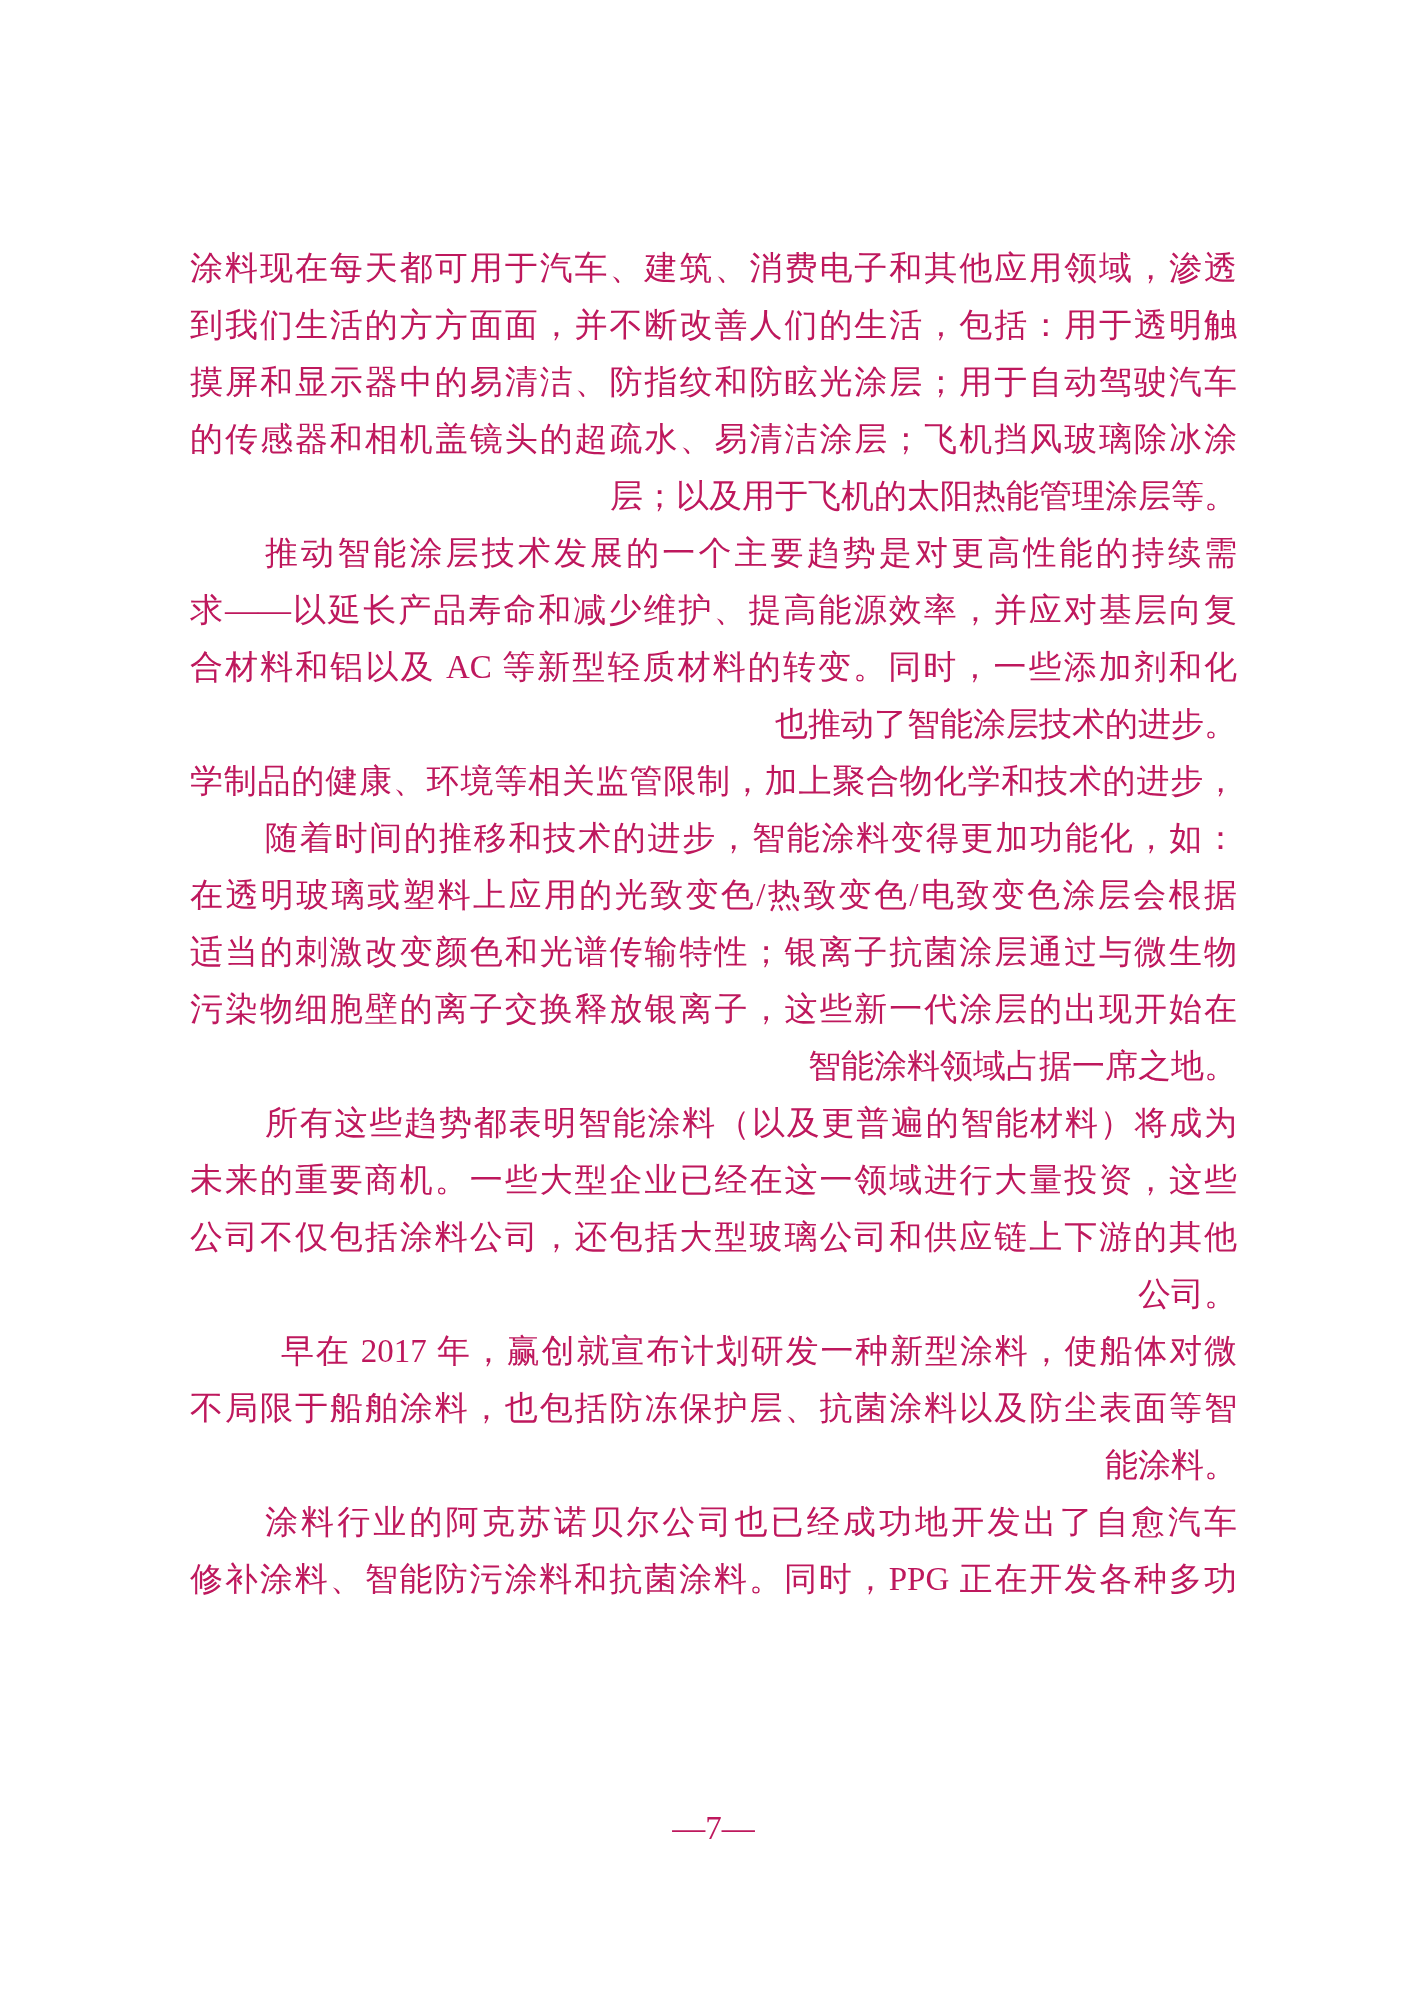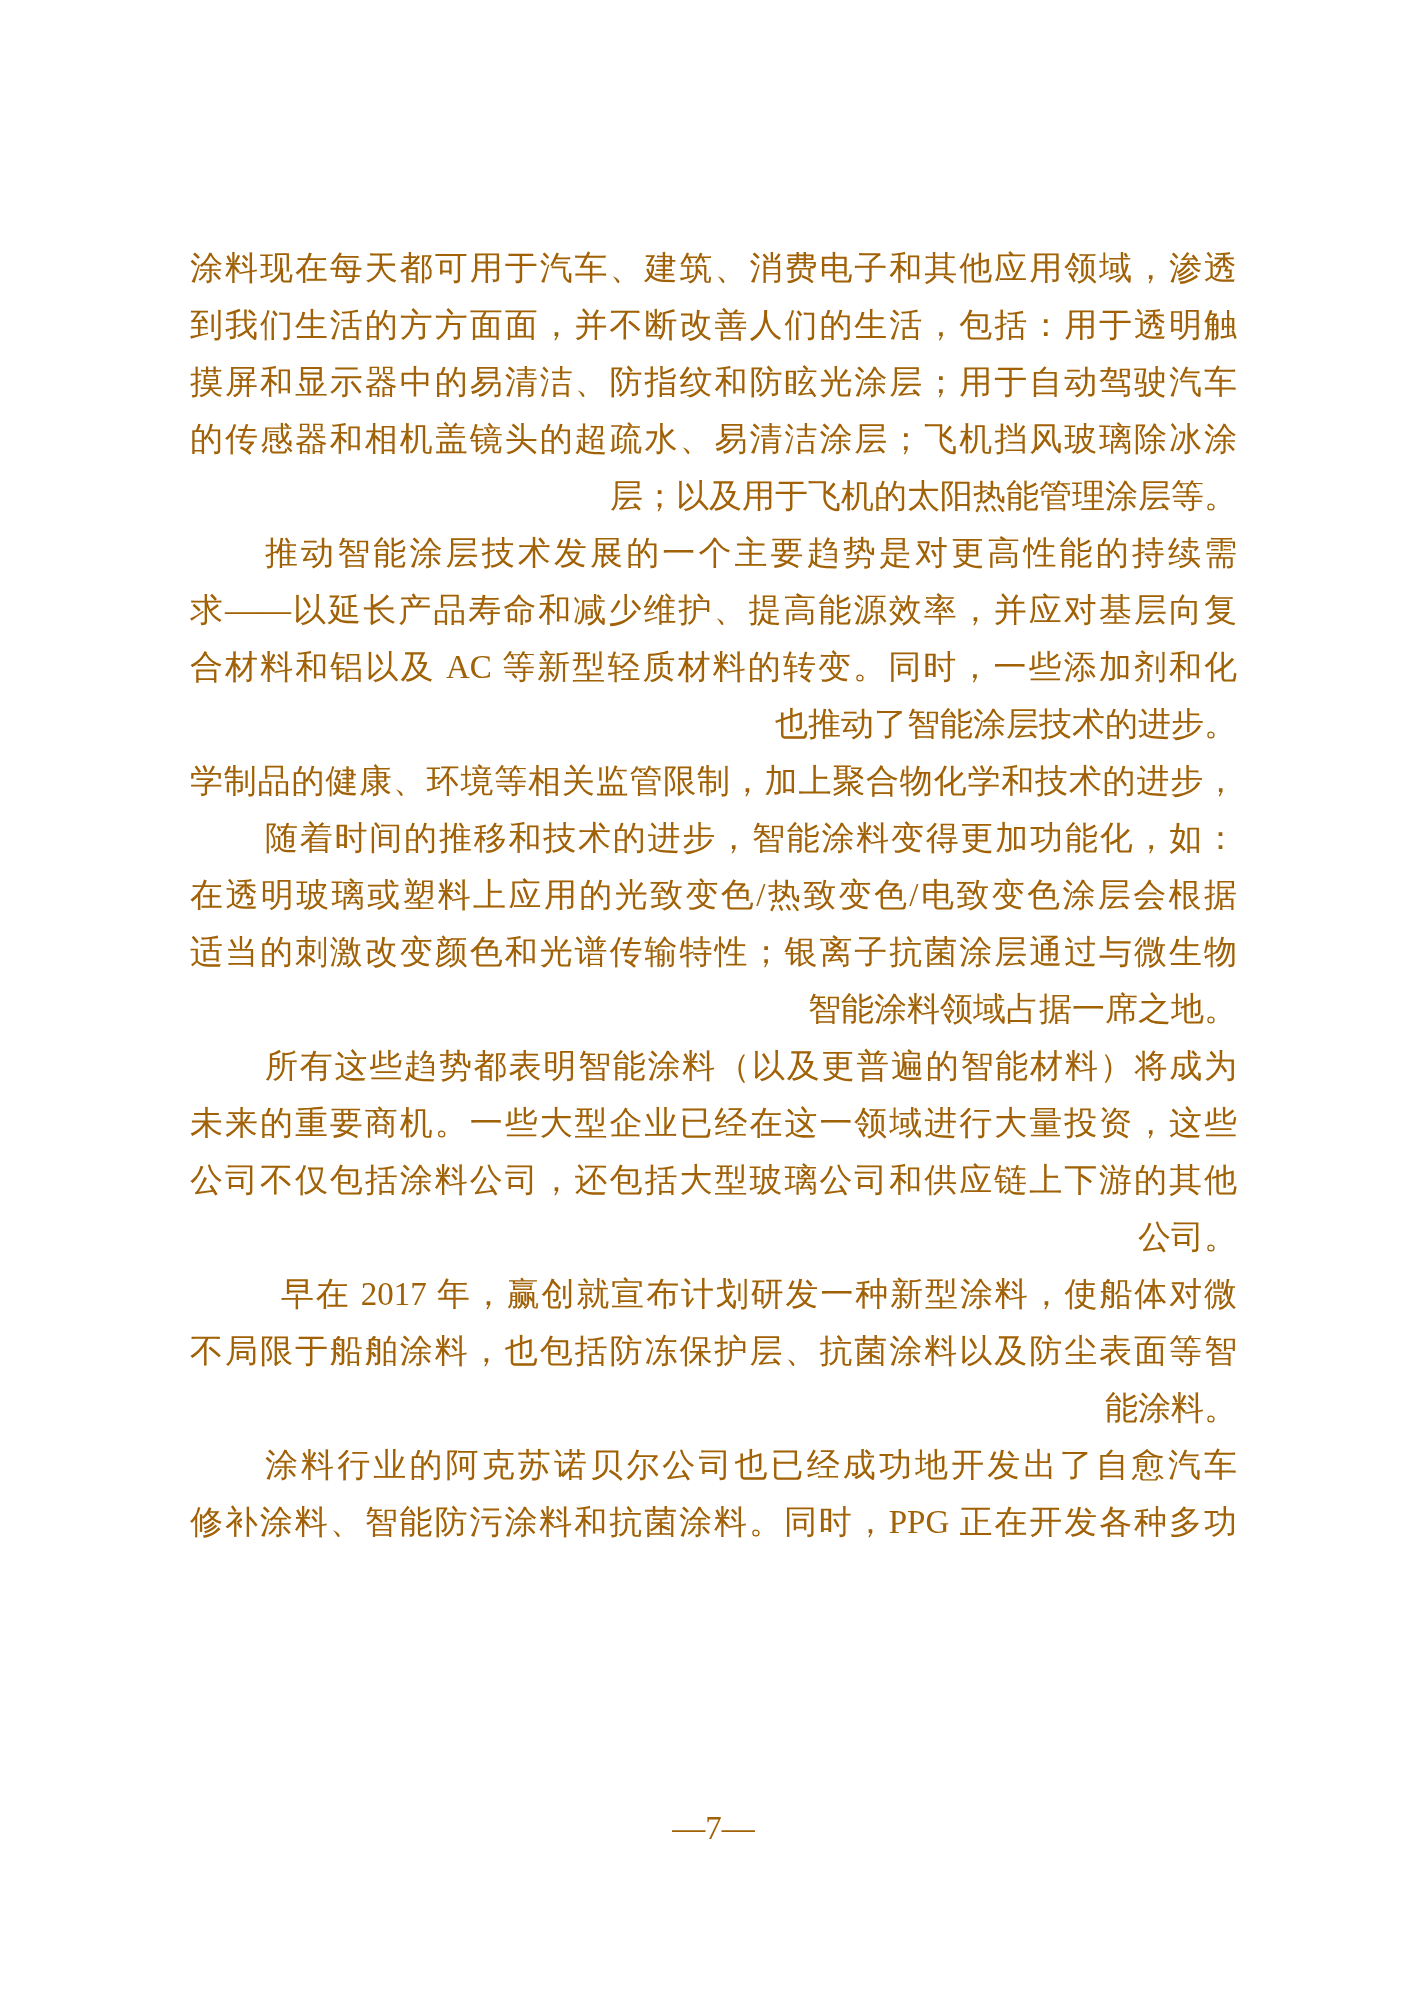--- a/index.html
+++ b/index.html
@@ -8,21 +8,21 @@
     background: #e8e8e8;
   }
   .page {
     position: relative;
     width: 1415px;
     height: 2000px;
     background: #ffffff;
     margin: 0 auto;
     overflow: hidden;
     font-family: "Liberation Serif", "DejaVu Serif", serif;
-    color: #a16207;
+    color: #be185d;
   }
   .doc-body {
     position: absolute;
     left: 190px;
     top: 240px;
     width: 1047px;
   }
   .line {
     font-size: 33px;
     line-height: 57px;
@@ -61,20 +61,21 @@
       <div class="line justify">的传感器和相机盖镜头的超疏水、易清洁涂层；飞机挡风玻璃除冰涂</div>
       <div class="line">层；以及用于飞机的太阳热能管理涂层等。</div>
       <div class="line justify indent-1">推动智能涂层技术发展的一个主要趋势是对更高性能的持续需</div>
       <div class="line justify">求——以延长产品寿命和减少维护、提高能源效率，并应对基层向复</div>
       <div class="line justify">合材料和铝以及 AC 等新型轻质材料的转变。同时，一些添加剂和化</div>
       <div class="line">也推动了智能涂层技术的进步。</div>
       <div class="line justify">学制品的健康、环境等相关监管限制，加上聚合物化学和技术的进步，</div>
       <div class="line justify indent-1">随着时间的推移和技术的进步，智能涂料变得更加功能化，如：</div>
       <div class="line justify">在透明玻璃或塑料上应用的光致变色/热致变色/电致变色涂层会根据</div>
       <div class="line justify">适当的刺激改变颜色和光谱传输特性；银离子抗菌涂层通过与微生物</div>
+      <div class="line justify">污染物细胞壁的离子交换释放银离子，这些新一代涂层的出现开始在</div>
       <div class="line">智能涂料领域占据一席之地。</div>
       <div class="line justify indent-1">所有这些趋势都表明智能涂料（以及更普遍的智能材料）将成为</div>
       <div class="line justify">未来的重要商机。一些大型企业已经在这一领域进行大量投资，这些</div>
       <div class="line justify">公司不仅包括涂料公司，还包括大型玻璃公司和供应链上下游的其他</div>
       <div class="line">公司。</div>
       <div class="line justify indent-2">早在 2017 年，赢创就宣布计划研发一种新型涂料，使船体对微</div>
       <div class="line justify">不局限于船舶涂料，也包括防冻保护层、抗菌涂料以及防尘表面等智</div>
       <div class="line">能涂料。</div>
       <div class="line justify indent-1">涂料行业的阿克苏诺贝尔公司也已经成功地开发出了自愈汽车</div>
       <div class="line justify">修补涂料、智能防污涂料和抗菌涂料。同时，PPG 正在开发各种多功</div>

